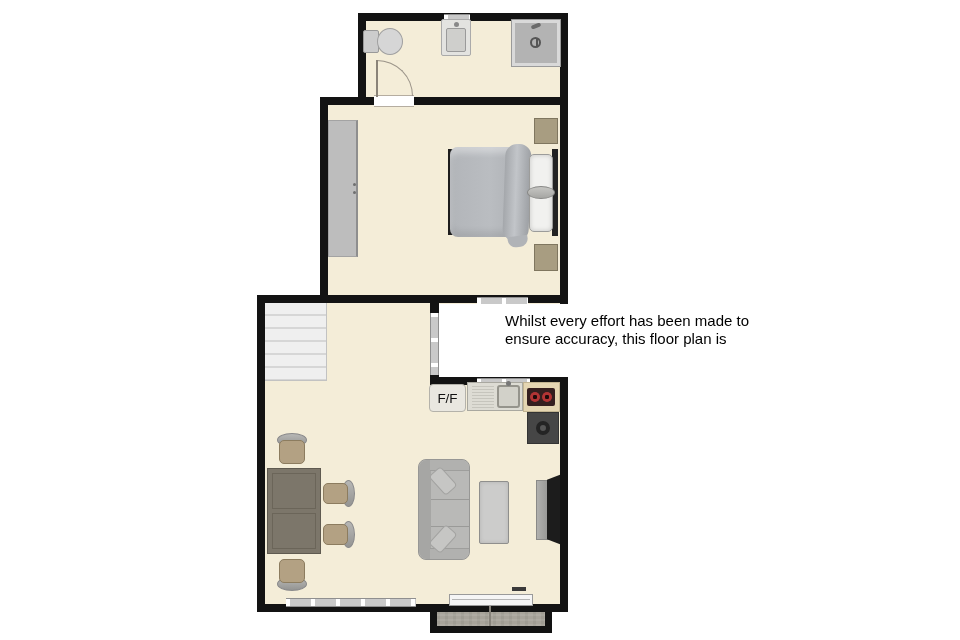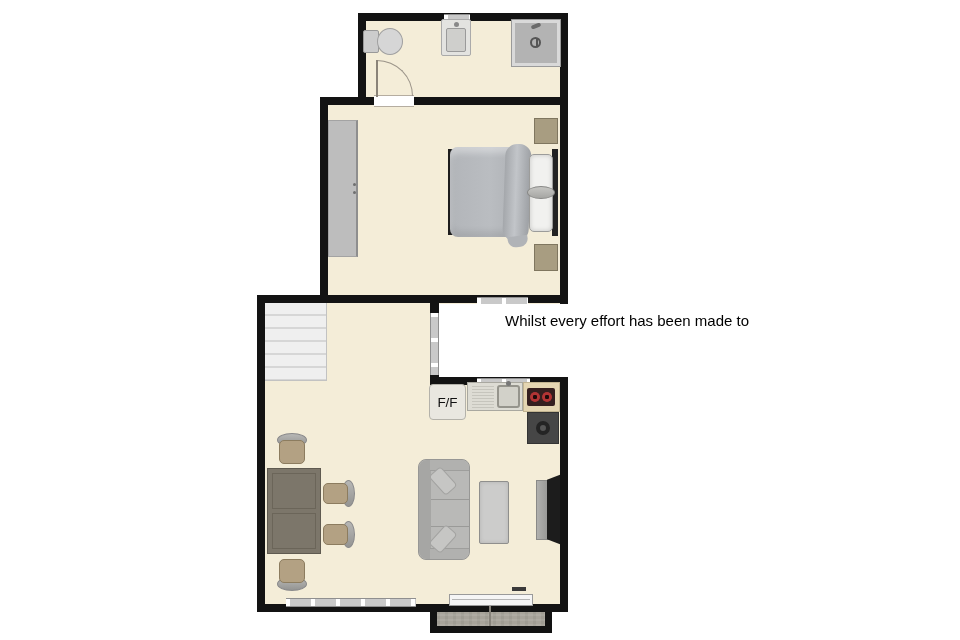--- a/index.html
+++ b/index.html
@@ -108,21 +108,21 @@
     <div class="abs" style="left:12px;top:66px;width:38px;height:1px;background:#9a9a98;"></div>
     <div class="abs" style="left:16px;top:8px;width:16px;height:26px;background:#c6c6c4;border:1px solid #a3a3a1;border-radius:4px;transform:rotate(-42deg);"></div>
     <div class="abs" style="left:16px;top:66px;width:16px;height:26px;background:#c6c6c4;border:1px solid #a3a3a1;border-radius:4px;transform:rotate(42deg);"></div>
   </div>
 
   <div class="abs furn" style="left:479px;top:481px;width:30px;height:63px;background:#cccccb;border:1px solid #8f8f8d;border-radius:2px;box-shadow:inset 0 0 4px rgba(0,0,0,.12);"></div>
 
   <div class="abs furn" style="left:536px;top:480px;width:13px;height:60px;background:linear-gradient(90deg,#b0b0ae,#979795);border:1px solid #898987;"></div>
   <div class="abs furn" style="left:547px;top:474px;width:13px;height:71px;background:#1c1c1c;clip-path:polygon(0 8%,100% 1%,100% 99%,0 92%);"></div>
 
-  <div class="abs furn" style="left:429px;top:384px;width:37px;height:36px;background:#e9e7e0;border:1px solid #b4b2aa;border-radius:4px;display:flex;align-items:center;justify-content:center;">
+  <div class="abs furn" style="left:429px;top:384px;width:37px;height:28px;background:#e9e7e0;border:1px solid #b4b2aa;border-radius:4px;display:flex;align-items:center;justify-content:center;">
     <span style="font-size:13.5px;color:#111111;">F/F</span>
   </div>
 
   <div class="abs furn" style="left:467px;top:382px;width:56px;height:29px;background:#dddcd4;border:1px solid #a9a8a0;">
     <div class="abs" style="left:4px;top:3px;width:22px;height:22px;background:repeating-linear-gradient(180deg,#c6c5bd 0 1px,transparent 1px 3px);"></div>
     <div class="abs" style="left:29px;top:2px;width:23px;height:23px;background:#d2d1c9;border:2px solid #95948c;border-radius:3px;"></div>
     <div class="abs" style="left:38px;top:-2px;width:5px;height:5px;background:#777777;border-radius:50%;"></div>
   </div>
 
   <div class="abs furn" style="left:523px;top:382px;width:37px;height:30px;background:#e5d6b2;border:1px solid #c2b491;">
@@ -132,15 +132,16 @@
     </div>
   </div>
 
   <div class="abs furn" style="left:527px;top:412px;width:32px;height:32px;background:#464646;border:1px solid #333333;">
     <div class="abs" style="left:8px;top:8px;width:14px;height:14px;border:4px solid #242424;border-radius:50%;background:#565656;"></div>
   </div>
 
   <div class="abs overlay" style="left:439px;top:304px;width:336px;height:73px;"></div>
   <div class="abs disclaimer" style="left:505px;top:312px;width:280px;">
     <div>Whilst every effort has been made to</div>
+    <div>ensure accuracy, this floor plan is</div>
   </div>
 
 </div>
 
 </body></html>

